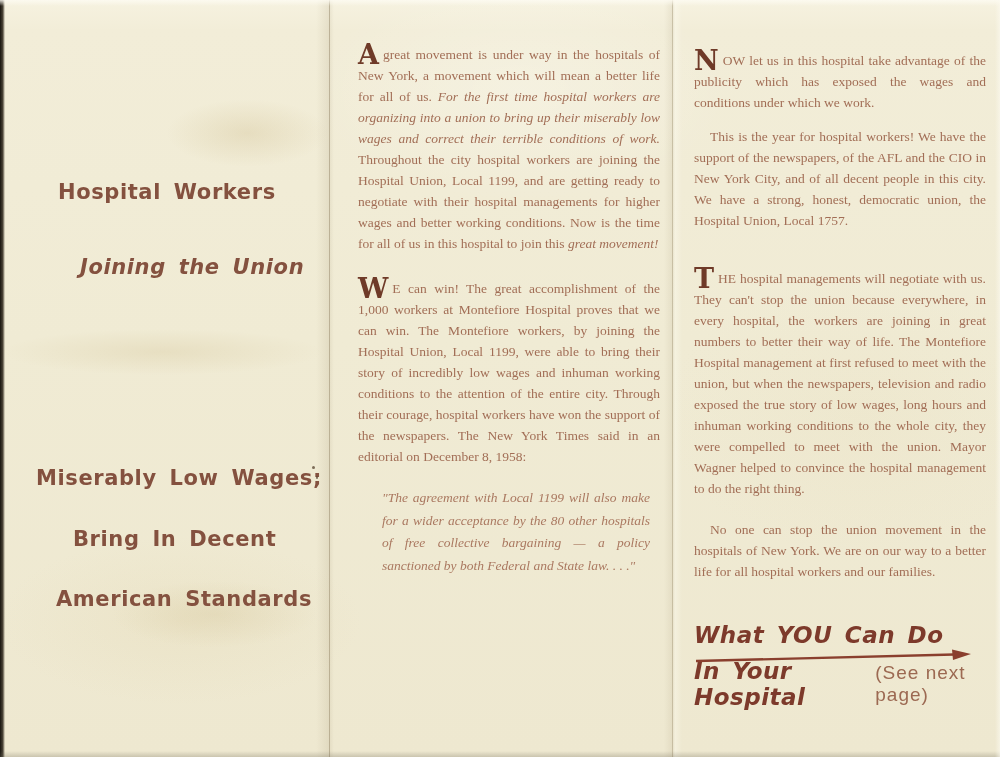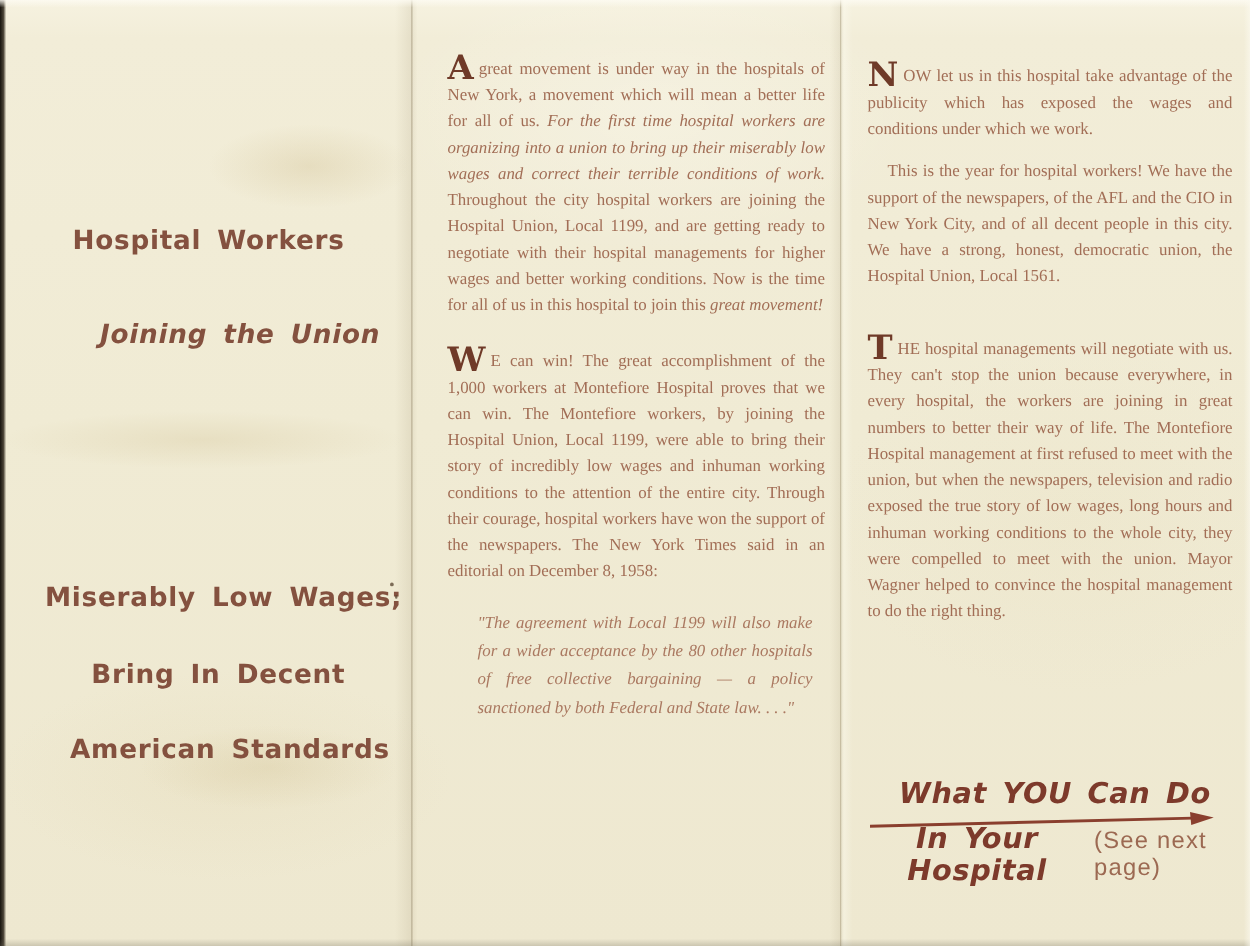--- a/index.html
+++ b/index.html
@@ -77,21 +77,21 @@
   .m-p2{margin-top:24px !important;}
   .quote{margin:20px 0 0 24px !important;width:268px;font-style:italic;
     line-height:22.5px;color:#aa7860;}
   .r-p2{margin-top:13px !important;text-indent:16px;}
   .r-p3{margin-top:37px !important;}
   .r-p4{margin-top:20px !important;text-indent:16px;}
   
   .cta{position:absolute;left:22px;top:622px;width:300px;}
   .cta-line{font-family:"DejaVu Sans","Liberation Sans",sans-serif;
     font-weight:700;font-style:italic;font-size:23px;letter-spacing:.5px;
-    word-spacing:4px;color:#7d3a2b;line-height:26px;text-align:center;}
+    word-spacing:4px;color:#7d3a2b;line-height:26px;}
   .cta-arrow{position:absolute;left:2px;top:26px;}
   .cta-line2-row{margin-top:10px;display:flex;align-items:baseline;gap:6px;}
   .cta-note{font-family:Liberation Sans, sans-serif;font-weight:400;font-style:normal;
     font-size:19px;letter-spacing:1px;color:#9c6952;}
 </style>
 </head>
 <body>
 
 <div class="scan">
 
@@ -118,24 +118,25 @@
       </p>
       <p class="quote">"The agreement with Local 1199 will also make for a wider acceptance by the 80 other hospitals of free collective bargaining — a policy sanctioned by both Federal and State law. . . ."</p>
     </div>
   </section>
 
   <section class="panel panel-right">
     <div class="col col-r">
       <p>
         <span class="dc">N</span><span>OW let us in this hospital take advantage of the publicity which has exposed the wages and conditions under which we work.</span>
       </p>
-      <p class="r-p2">This is the year for hospital workers! We have the support of the newspapers, of the AFL and the CIO in New York City, and of all decent people in this city. We have a strong, honest, democratic union, the Hospital Union, Local 1561.</p>
+      <p class="r-p2">This is the year for hospital workers! We have the support of the newspapers, of the AFL and the CIO in New York City, and of all decent people in this city. We have a strong, honest, democratic union, the Hospital Union, Local 1757.</p>
       <p class="r-p3">
         <span class="dc">T</span><span>HE hospital managements will negotiate with us. They can't stop the union because everywhere, in every hospital, the workers are joining in great numbers to better their way of life. The Montefiore Hospital management at first refused to meet with the union, but when the newspapers, television and radio exposed the true story of low wages, long hours and inhuman working conditions to the whole city, they were compelled to meet with the union. Mayor Wagner helped to convince the hospital management to do the right thing.</span>
       </p>
+      <p class="r-p4">No one can stop the union movement in the hospitals of New York. We are on our way to a better life for all hospital workers and our families.</p>
     </div>
     <div class="cta">
       <div class="cta-line">What YOU Can Do</div>
       <svg class="cta-arrow" width="276" height="18" viewBox="0 0 276 18">
         <path d="M0,13 L258,6.5" stroke="#8a3f2e" stroke-width="2.4" fill="none"></path>
         <polygon points="256,1.5 275,6 257,12" fill="#8a3f2e"></polygon>
       </svg>
       <div class="cta-line2-row">
         <span class="cta-line">In Your Hospital</span>
         <span class="cta-note">(See next page)</span>

